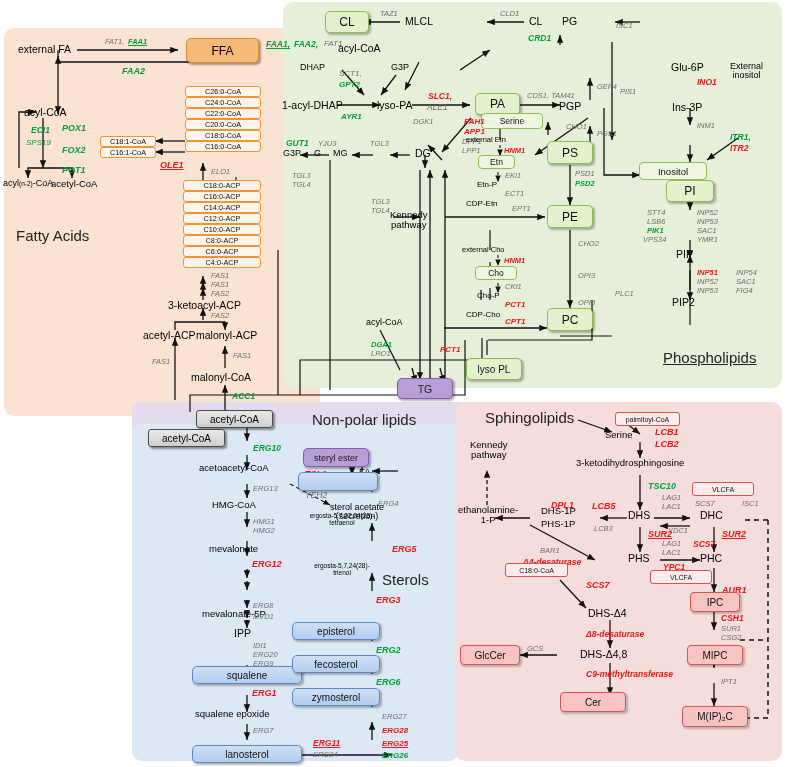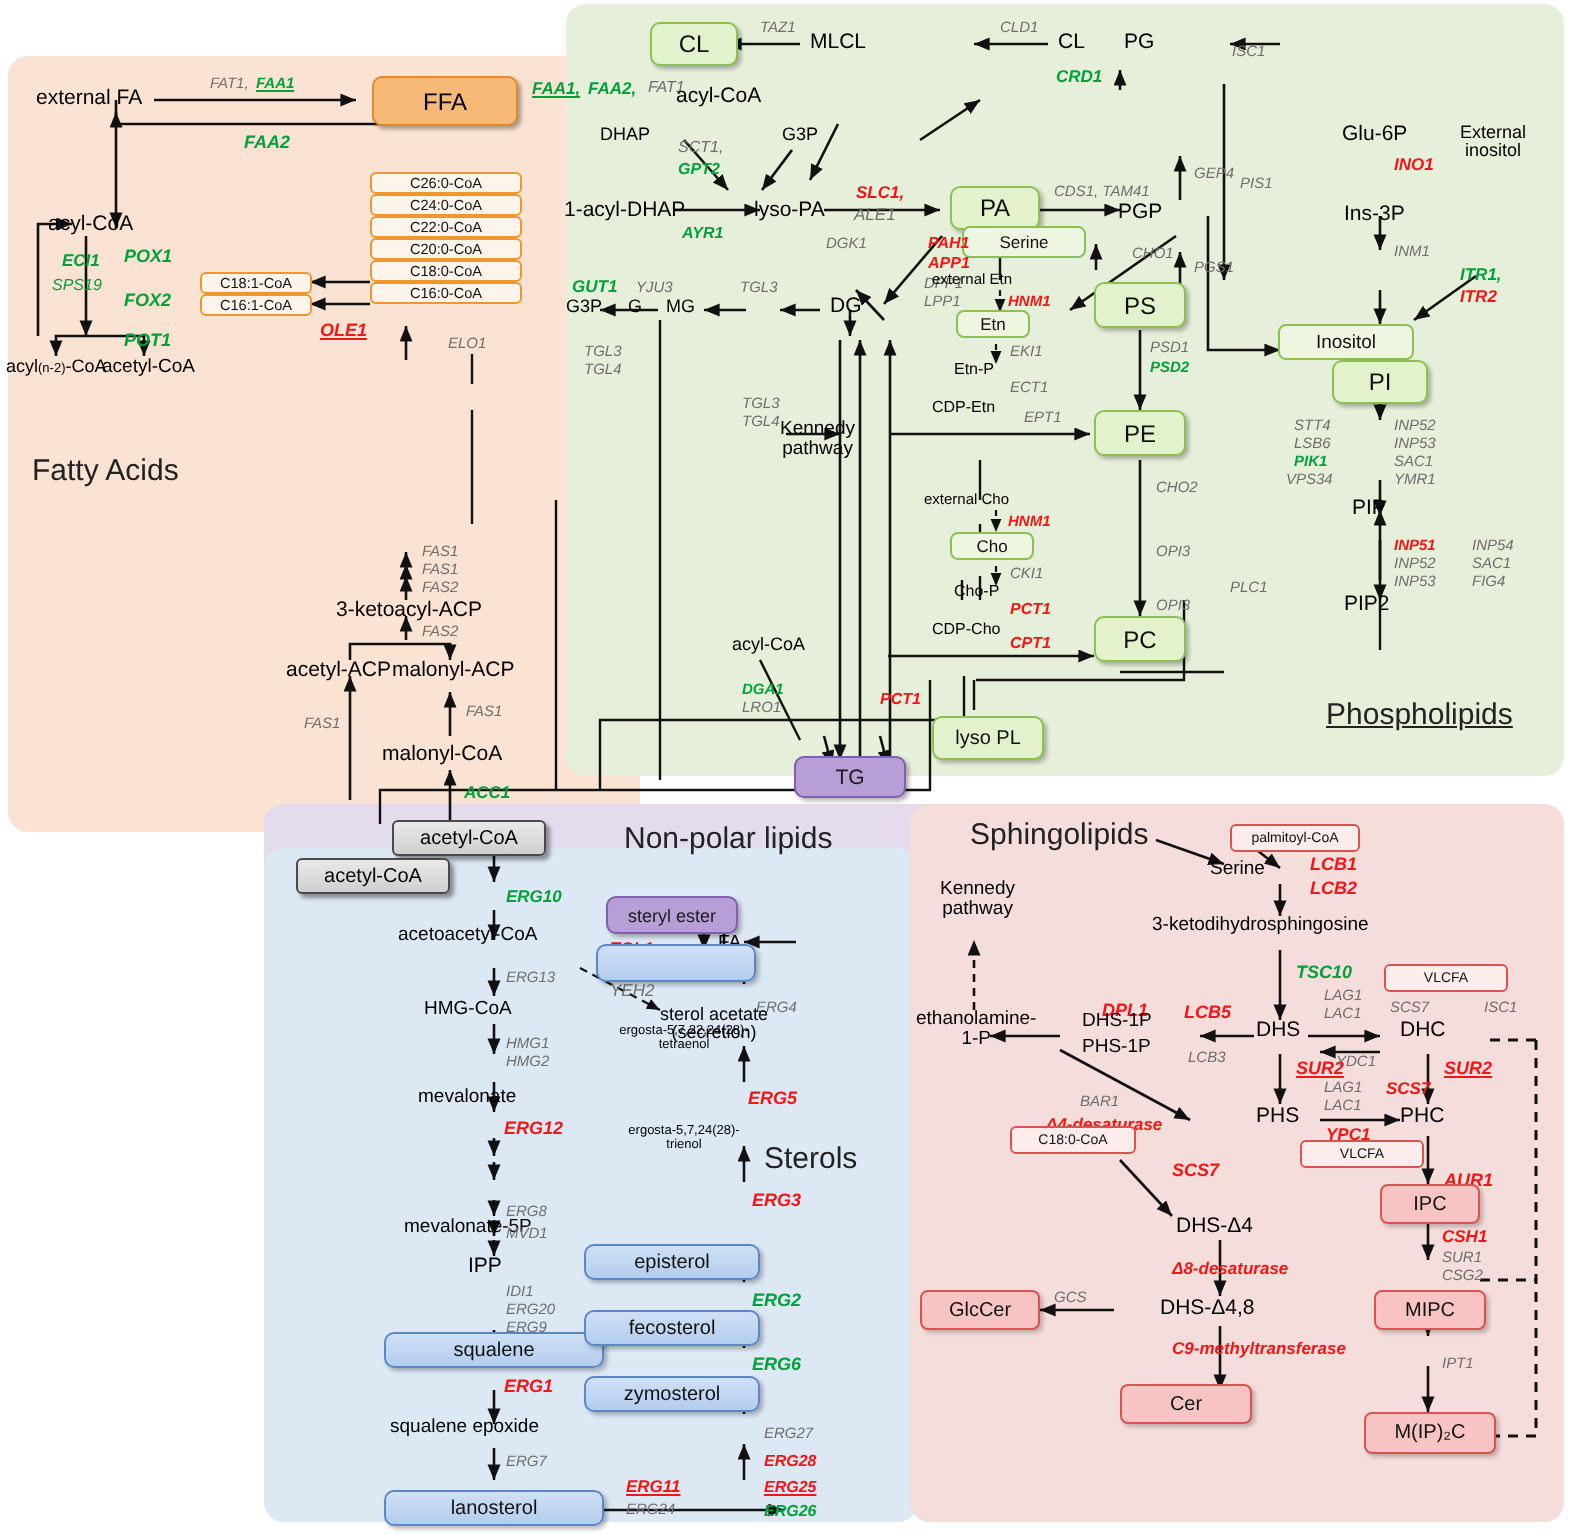--- a/index.html
+++ b/index.html
@@ -232,22 +232,32 @@
     <div class="box box-orange" style="position:relative;left:0;top:0;width:76px;height:11px;">C26:0-CoA</div>
     <div class="box box-orange" style="position:relative;left:0;top:0;width:76px;height:11px;">C24:0-CoA</div>
     <div class="box box-orange" style="position:relative;left:0;top:0;width:76px;height:11px;">C22:0-CoA</div>
     <div class="box box-orange" style="position:relative;left:0;top:0;width:76px;height:11px;">C20:0-CoA</div>
     <div class="box box-orange" style="position:relative;left:0;top:0;width:76px;height:11px;">C18:0-CoA</div>
     <div class="box box-orange" style="position:relative;left:0;top:0;width:76px;height:11px;">C16:0-CoA</div>
   </div>
   <div class="box box-orange" style="left:100px;top:136px;width:56px;height:11px;">C18:1-CoA</div>
   <div class="box box-orange" style="left:100px;top:147px;width:56px;height:11px;">C16:1-CoA</div>
   <div class="lbl gene g-red g-ul" style="left:160px;top:161px;font-size:9px;">OLE1</div>
-  <div class="lbl gene g-gray" style="left:224px;top:168px;">ELO1</div>
-
+  <div class="lbl gene g-gray" style="left:211px;top:168px;">ELO1</div>
+
+  <div style="position:absolute;left:183px;top:180px;width:78px;">
+    <div class="box box-orange" style="position:relative;width:78px;height:11px;">C18:0-ACP</div>
+    <div class="box box-orange" style="position:relative;width:78px;height:11px;">C16:0-ACP</div>
+    <div class="box box-orange" style="position:relative;width:78px;height:11px;">C14:0-ACP</div>
+    <div class="box box-orange" style="position:relative;width:78px;height:11px;">C12:0-ACP</div>
+    <div class="box box-orange" style="position:relative;width:78px;height:11px;">C10:0-ACP</div>
+    <div class="box box-orange" style="position:relative;width:78px;height:11px;">C8:0-ACP</div>
+    <div class="box box-orange" style="position:relative;width:78px;height:11px;">C6:0-ACP</div>
+    <div class="box box-orange" style="position:relative;width:78px;height:11px;">C4:0-ACP</div>
+  </div>
   <div class="lbl gene g-gray" style="left:211px;top:272px;">FAS1</div>
   <div class="lbl gene g-gray" style="left:211px;top:281px;">FAS1</div>
   <div class="lbl gene g-gray" style="left:211px;top:290px;">FAS2</div>
   <div class="lbl met" style="left:168px;top:300px;">3-ketoacyl-ACP</div>
   <div class="lbl gene g-gray" style="left:211px;top:312px;">FAS2</div>
   <div class="lbl met" style="left:143px;top:330px;">acetyl-ACP</div>
   <div class="lbl met" style="left:196px;top:330px;">malonyl-ACP</div>
   <div class="lbl gene g-gray" style="left:152px;top:358px;">FAS1</div>
   <div class="lbl gene g-gray" style="left:233px;top:352px;">FAS1</div>
   <div class="lbl met" style="left:191px;top:372px;">malonyl-CoA</div>
@@ -388,21 +398,21 @@
   <div class="lbl gene g-gray" style="left:253px;top:660px;">ERG9</div>
   <div class="box box-blue" style="left:192px;top:666px;width:110px;height:18px;">squalene</div>
   <div class="lbl gene g-red" style="left:252px;top:689px;font-size:9px;">ERG1</div>
   <div class="lbl met" style="left:195px;top:709px;font-size:9.5px;">squalene epoxide</div>
   <div class="lbl gene g-gray" style="left:253px;top:727px;">ERG7</div>
   <div class="box box-blue" style="left:192px;top:745px;width:110px;height:18px;">lanosterol</div>
 
   <div class="box box-blue" style="left:298px;top:472px;width:80px;height:19px;"></div>
   <div class="lbl gene g-gray" style="left:378px;top:500px;">ERG4</div>
   <div class="lbl met xs" style="left:306px;top:513px;width:72px;text-align:center;">ergosta-5,7,22,24(28)-<br>tetraenol</div>
-  <div class="lbl gene g-red" style="left:374px;top:545px;font-size:9px;">ERG5</div>
+  <div class="lbl gene g-red" style="left:392px;top:545px;font-size:9px;">ERG5</div>
   <div class="lbl met xs" style="left:308px;top:563px;width:68px;text-align:center;">ergosta-5,7,24(28)-<br>trienol</div>
   <div class="lbl gene g-red" style="left:376px;top:596px;font-size:9px;">ERG3</div>
   <div class="box box-blue" style="left:292px;top:622px;width:88px;height:18px;">episterol</div>
   <div class="lbl gene g-green" style="left:376px;top:646px;font-size:9px;">ERG2</div>
   <div class="box box-blue" style="left:292px;top:655px;width:88px;height:18px;">fecosterol</div>
   <div class="lbl gene g-green" style="left:376px;top:678px;font-size:9px;">ERG6</div>
   <div class="box box-blue" style="left:292px;top:688px;width:88px;height:18px;">zymosterol</div>
   <div class="lbl gene g-gray" style="left:382px;top:713px;">ERG27</div>
   <div class="lbl gene g-red" style="left:382px;top:727px;font-size:8px;">ERG28</div>
   <div class="lbl gene g-red g-ul" style="left:382px;top:740px;font-size:8px;">ERG25</div>

